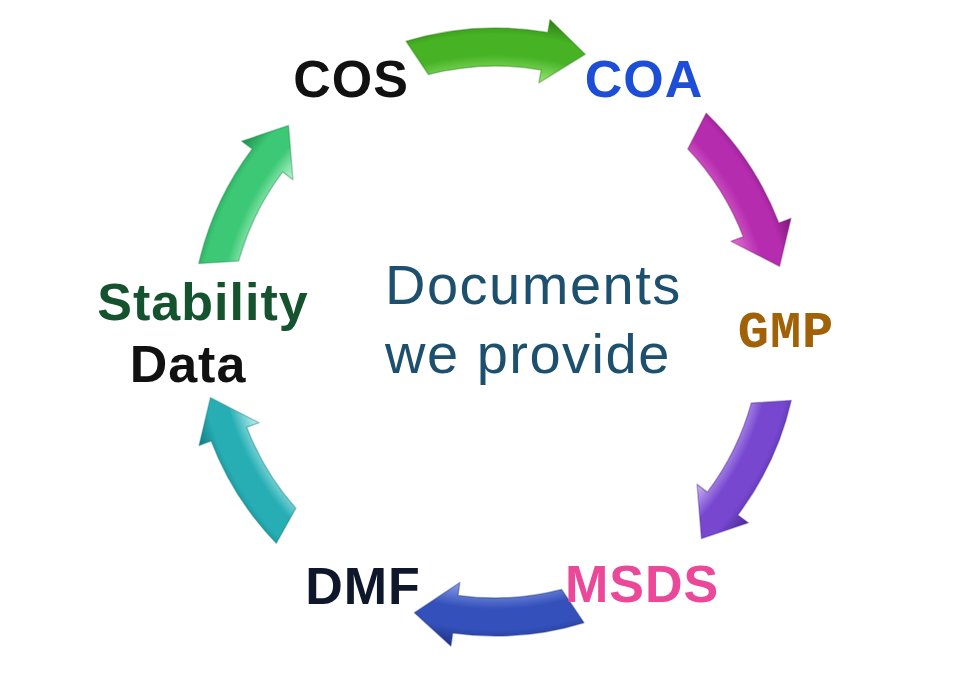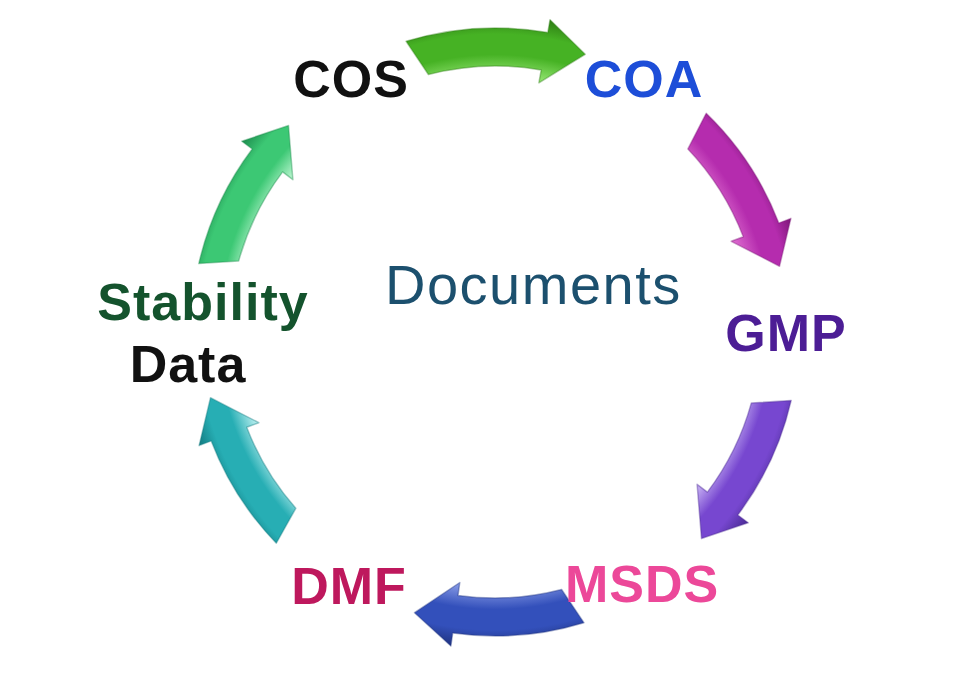--- a/index.html
+++ b/index.html
@@ -92,22 +92,23 @@
       </defs>
       <path d="M 406.1 41.3 A 304 304 0 0 1 547.8 32.6 L 550.0 19.8 L 585.2 54.3 L 538.9 82.8 L 541.2 70.0 A 266 266 0 0 0 428.4 74.5 Z" fill="url(#ag0)" stroke="#2e7d14" stroke-opacity="0.4" stroke-width="1.5" stroke-linejoin="round"></path>
       <path d="M 706.2 113.3 A 304 304 0 0 1 778.8 223.1 L 790.9 218.4 L 779.5 266.3 L 731.2 241.3 L 743.3 236.7 A 266 266 0 0 0 687.9 148.9 Z" fill="url(#ag1)" stroke="#7c1677" stroke-opacity="0.4" stroke-width="1.5" stroke-linejoin="round"></path>
       <path d="M 791.2 400.4 A 304 304 0 0 1 737.8 515.0 L 748.2 522.8 L 701.5 538.5 L 697.1 484.3 L 707.4 492.1 A 266 266 0 0 0 751.3 403.1 Z" fill="url(#ag2)" stroke="#4a2b94" stroke-opacity="0.4" stroke-width="1.5" stroke-linejoin="round"></path>
       <path d="M 583.9 622.7 A 304 304 0 0 1 452.7 633.0 L 450.9 645.9 L 414.5 612.7 L 459.8 582.5 L 458.0 595.4 A 266 266 0 0 0 561.6 589.5 Z" fill="url(#ag3)" stroke="#1f3380" stroke-opacity="0.4" stroke-width="1.5" stroke-linejoin="round"></path>
       <path d="M 276.3 543.2 A 304 304 0 0 1 211.2 440.9 L 199.1 445.6 L 210.5 397.7 L 258.8 422.7 L 246.7 427.3 A 266 266 0 0 0 295.8 508.3 Z" fill="url(#ag4)" stroke="#127a80" stroke-opacity="0.4" stroke-width="1.5" stroke-linejoin="round"></path>
       <path d="M 198.8 263.6 A 304 304 0 0 1 252.2 149.0 L 241.8 141.2 L 288.5 125.5 L 292.9 179.7 L 282.6 171.9 A 266 266 0 0 0 238.7 260.9 Z" fill="url(#ag5)" stroke="#1d8c4e" stroke-opacity="0.4" stroke-width="1.5" stroke-linejoin="round"></path>
     </svg>
 
   <div class="title-line t1" style="color: rgb(28, 80, 110);">Documents</div>
+  <div class="title-line t2" style="color: rgb(28, 80, 110);">we provide</div>
 
   <div class="cycle-label l-cos" style="color: rgb(17, 17, 17);">COS</div>
   <div class="cycle-label l-coa" style="color: #1d4ed8;">COA</div>
-  <div class="cycle-label l-gmp" style="color: #4c1d95;">GMP</div>
+  <div class="cycle-label l-gmp" style="color: #a16207; font-family: Liberation Mono, monospace;">GMP</div>
   <div class="cycle-label l-msds" style="color: #ec4899;">MSDS</div>
-  <div class="cycle-label l-dmf" style="color: #be185d;">DMF</div>
+  <div class="cycle-label l-dmf" style="color: #0f172a; margin-left: 14px;">DMF</div>
   <div class="cycle-label l-stab1" style="color: #14532d;">Stability</div>
   <div class="cycle-label l-stab2" style="color: rgb(17, 17, 17);">Data</div>
 
 </div>
 
 </body></html>

